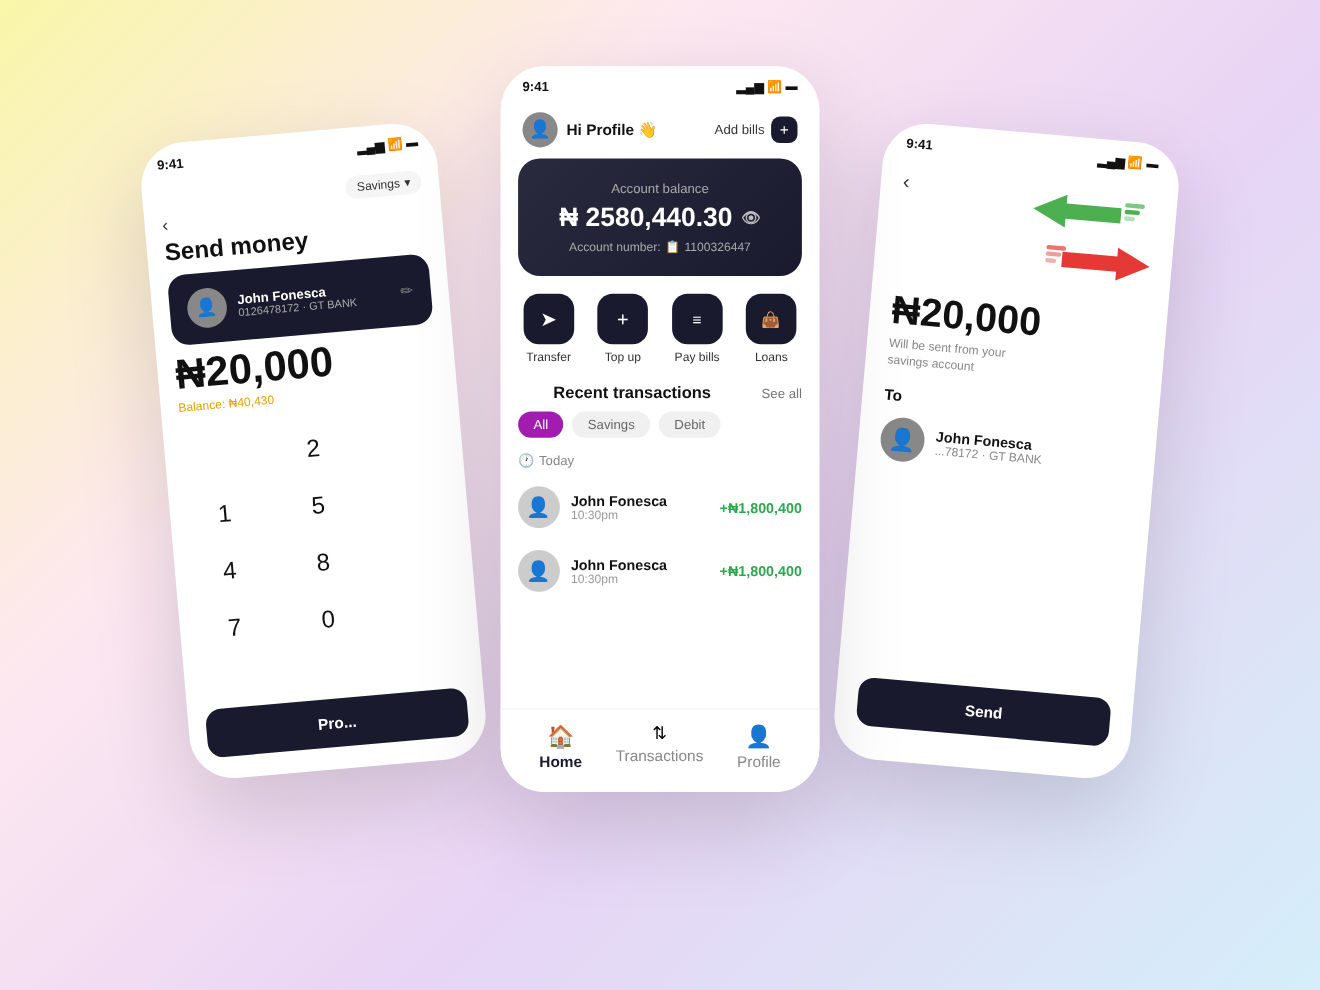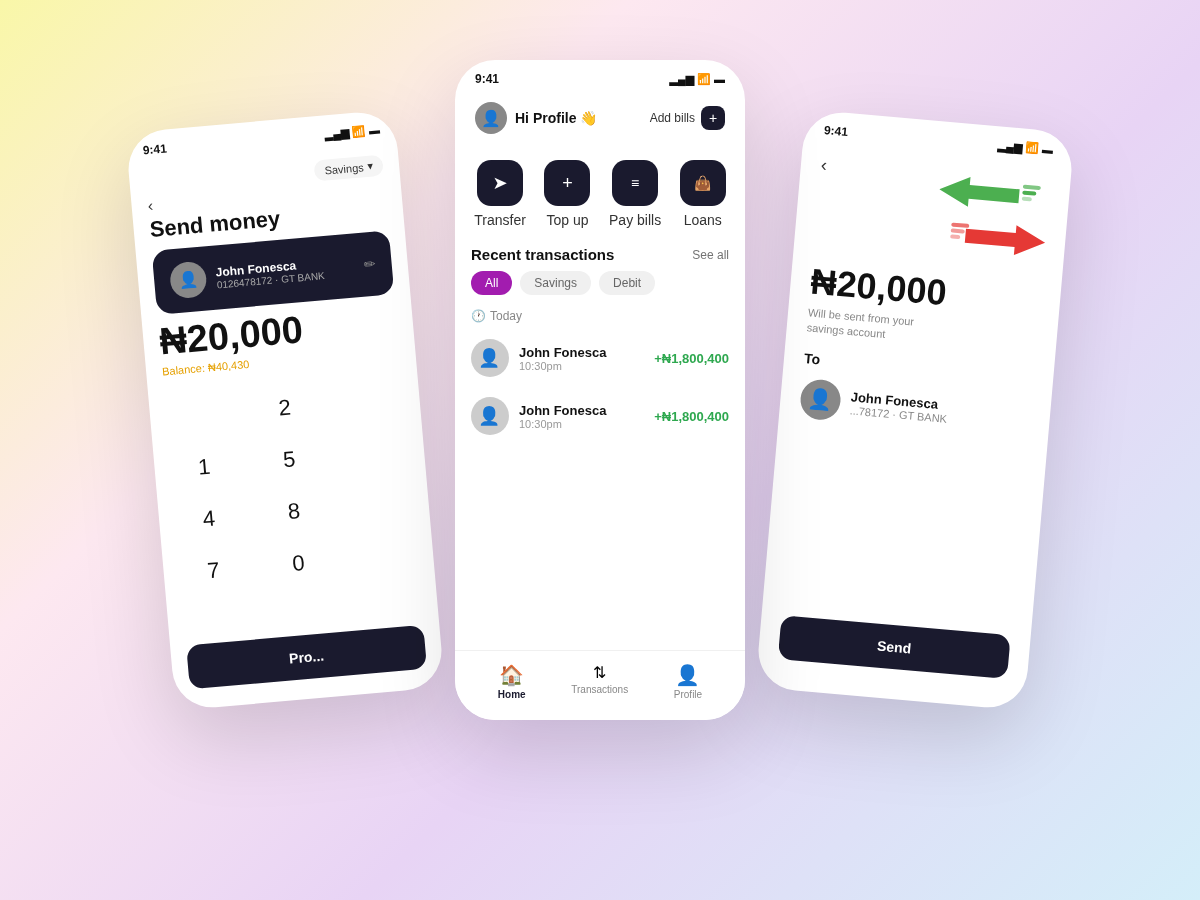--- a/index.html
+++ b/index.html
@@ -261,27 +261,28 @@
       width: 46px;
       height: 46px;
       background: #1a1a2e;
       border-radius: 14px;
       display: flex;
       align-items: center;
       justify-content: center;
       color: #fff;
       font-size: 18px;
     }
-    .action-label { font-size: 14px; color: #333; font-weight: 500; }
+    .action-label { font-size: 11px; color: #333; font-weight: 500; }
 
     .transactions-header {
       display: flex;
       justify-content: space-between;
       align-items: center;
       padding: 10px 16px 8px;
+      margin-left: 32px;
     }
     .transactions-title { font-size: 15px; font-weight: 700; color: #111; }
     .see-all { font-size: 12px; color: #737373; font-weight: 500; }
 
     .filter-tabs {
       display: flex;
       gap: 8px;
       padding: 0 16px 10px;
     }
     .filter-tab {
@@ -336,21 +337,21 @@
       background: #fff;
       border-top: 1px solid #f0f0f0;
     }
     .nav-item {
       display: flex;
       flex-direction: column;
       align-items: center;
       gap: 2px;
     }
     .nav-icon { font-size: 20px; }
-    .nav-label { font-size: 10px; color: #888; font-weight: 500; }
+    .nav-label { font-size: 14px; color: #888; font-weight: 500; }
     .nav-item.active .nav-icon { color: #1a1a2e; }
     .nav-item.active .nav-label { color: #1a1a2e; font-weight: 700; }
 
     
     .right-back {
       position: absolute;
       left: 20px;
       top: 44px;
       font-size: 18px;
       color: #333;
@@ -496,20 +497,32 @@
       <div class="center-greeting">
         <div class="greeting-avatar">👤</div>
         <span class="greeting-text">Hi Profile 👋</span>
       </div>
       <div class="add-money-btn">
         <span>Add bills</span>
         <div class="add-money-plus">+</div>
       </div>
     </div>
 
+    <div class="balance-card">
+      <div class="balance-label">Account balance</div>
+      <div class="balance-amount">
+        <span>₦ 2580,440.30</span>
+        <span class="eye-icon">👁</span>
+      </div>
+      <div class="account-number">
+        <span>Account number:</span>
+        <span>📋</span>
+        <span>1100326447</span>
+      </div>
+    </div>
 
     <div class="action-buttons">
       <div class="action-btn">
         <div class="action-icon">➤</div>
         <span class="action-label">Transfer</span>
       </div>
       <div class="action-btn">
         <div class="action-icon">+</div>
         <span class="action-label">Top up</span>
       </div>

